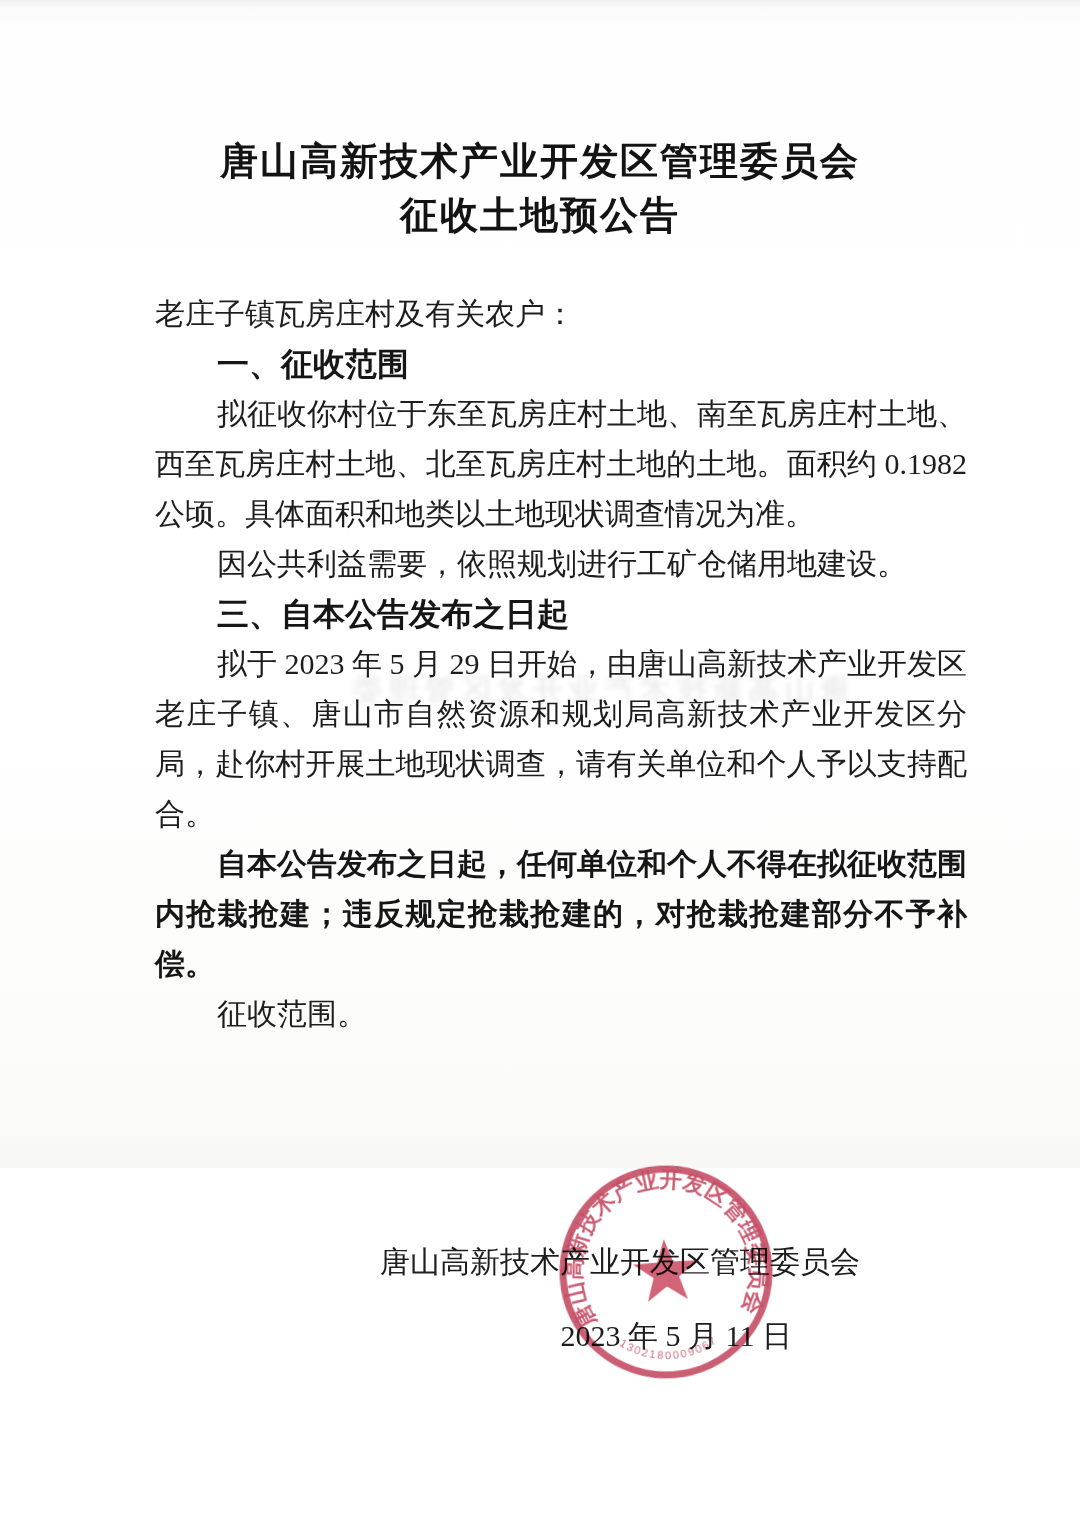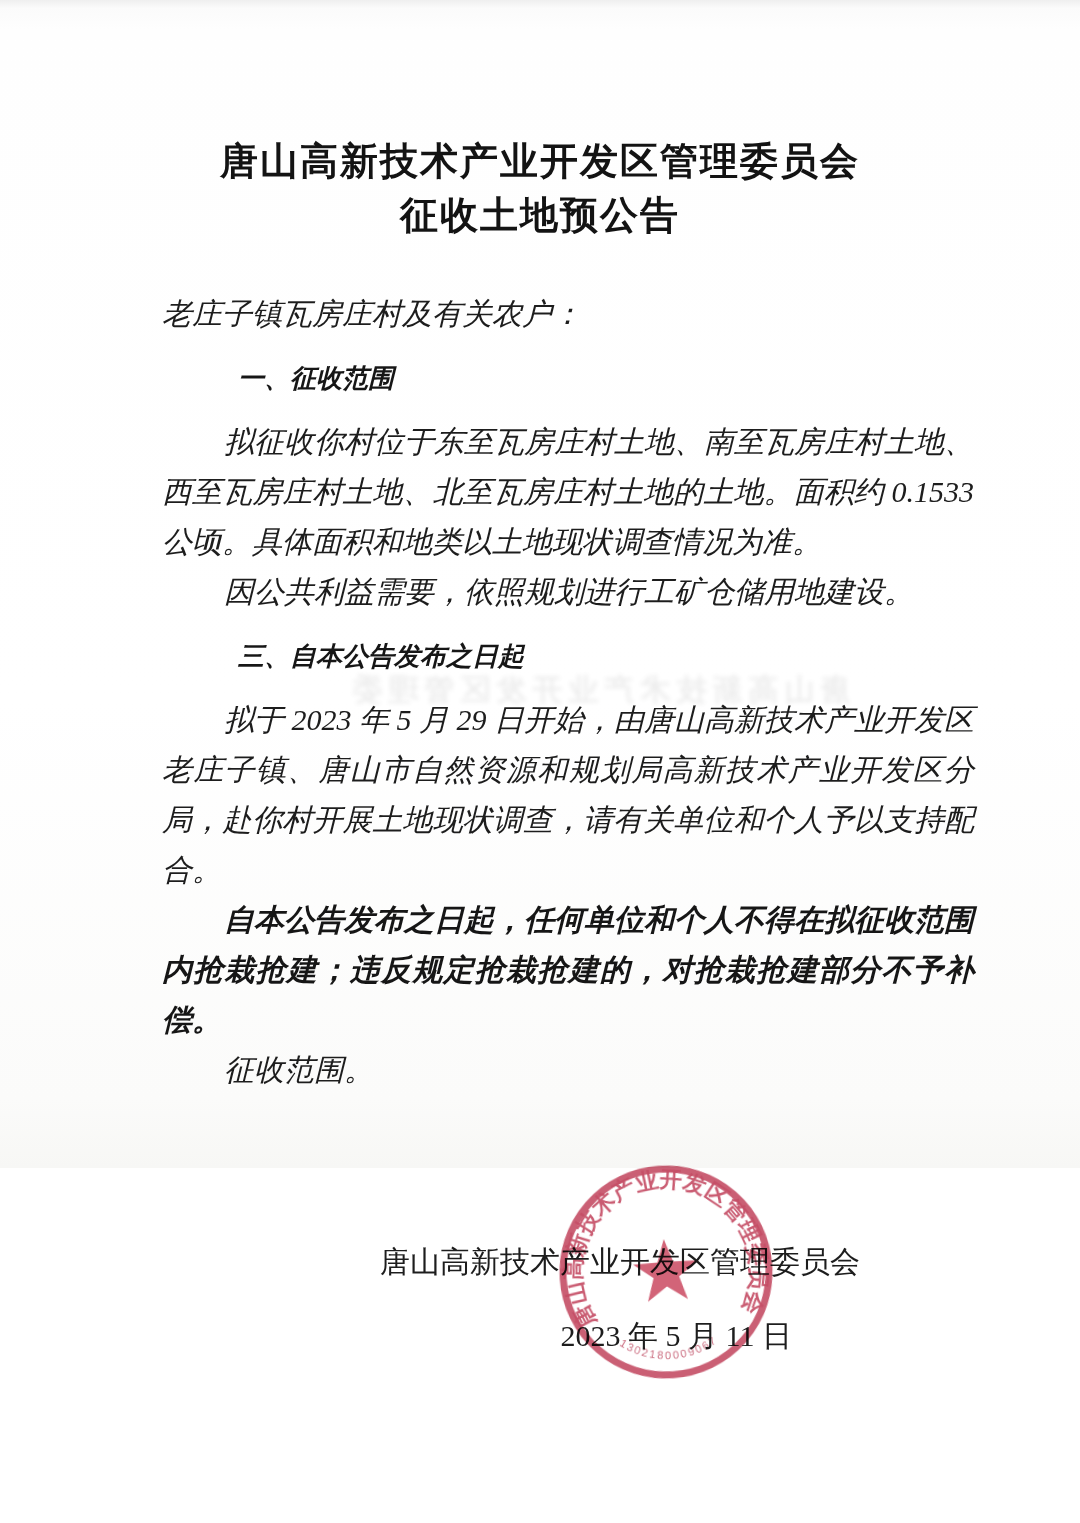--- a/index.html
+++ b/index.html
@@ -23,33 +23,32 @@
     font-family:"Liberation Sans",sans-serif;
     font-weight:bold;
     font-size:38px;
     line-height:54px;
     letter-spacing:2px;
     color:#131313;
   }
   .title .tline{display:block;}
   .doc-body{
     position:absolute;
-    top:289px;left:162px;
+    top:289px;left:155px;
     width:812px;
     font-size:30px;
     line-height:50px;
     text-align:justify;
     color:#1d1d1d;
-    font-style:italic;
   }
   .doc-body p{margin:0;text-indent:62px;}
   .doc-body p.no-indent{text-indent:0;}
   .doc-body h2{
-    margin:14px;
-    font-size:26px;
+    margin:0;
+    font-size:32px;
     line-height:50px;
     text-indent:62px;
     font-family:"Liberation Sans",sans-serif;
     font-weight:bold;
     color:#161616;
   }
   .doc-body p.warning{
     font-family:"Liberation Sans",sans-serif;
     font-weight:bold;
     color:#161616;
@@ -115,21 +114,21 @@
     <span class="tline">唐山高新技术产业开发区管理委员会</span>
     <span class="tline">征收土地预公告</span>
   </h1>
 
   <div class="ghost">唐山高新技术产业开发区管理委员会</div>
 
   <div class="doc-body">
     <p class="no-indent">老庄子镇瓦房庄村及有关农户：</p>
 
     <h2>一、征收范围</h2>
-    <p>拟征收你村位于东至瓦房庄村土地、南至瓦房庄村土地、西至瓦房庄村土地、北至瓦房庄村土地的土地。面积约 0.1533 公顷。具体面积和地类以土地现状调查情况为准。</p>
+    <p>拟征收你村位于东至瓦房庄村土地、南至瓦房庄村土地、西至瓦房庄村土地、北至瓦房庄村土地的土地。面积约 0.1982 公顷。具体面积和地类以土地现状调查情况为准。</p>
 
     <p>因公共利益需要，依照规划进行工矿仓储用地建设。</p>
 
     <h2>三、自本公告发布之日起</h2>
     <p>拟于 2023 年 5 月 29 日开始，由唐山高新技术产业开发区老庄子镇、唐山市自然资源和规划局高新技术产业开发区分局，赴你村开展土地现状调查，请有关单位和个人予以支持配合。</p>
 
     <p class="warning">自本公告发布之日起，任何单位和个人不得在拟征收范围内抢栽抢建；违反规定抢栽抢建的，对抢栽抢建部分不予补偿。</p>
     <p>征收范围。</p>
   </div>
 

